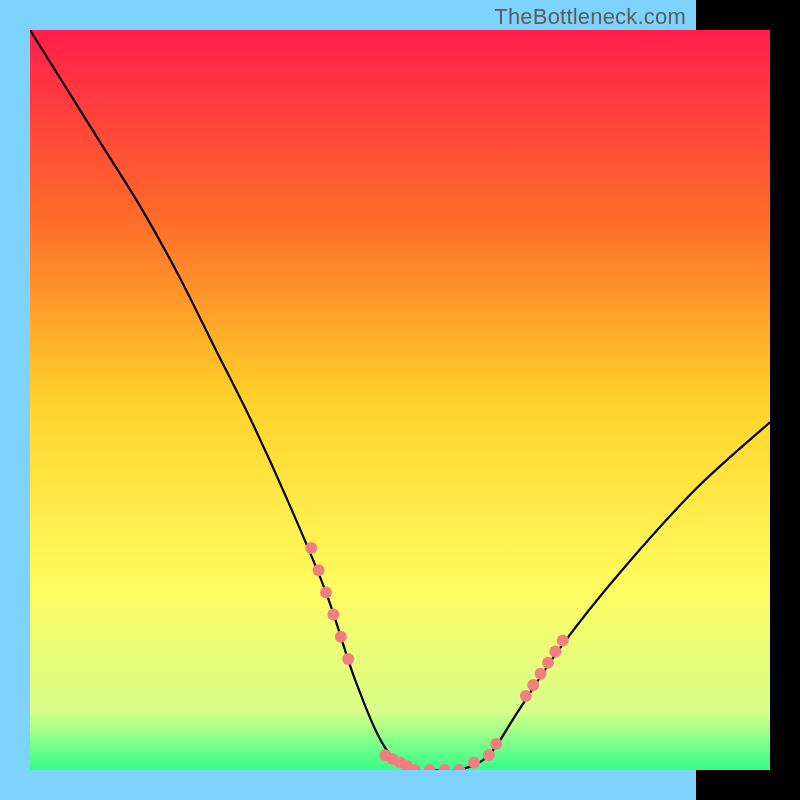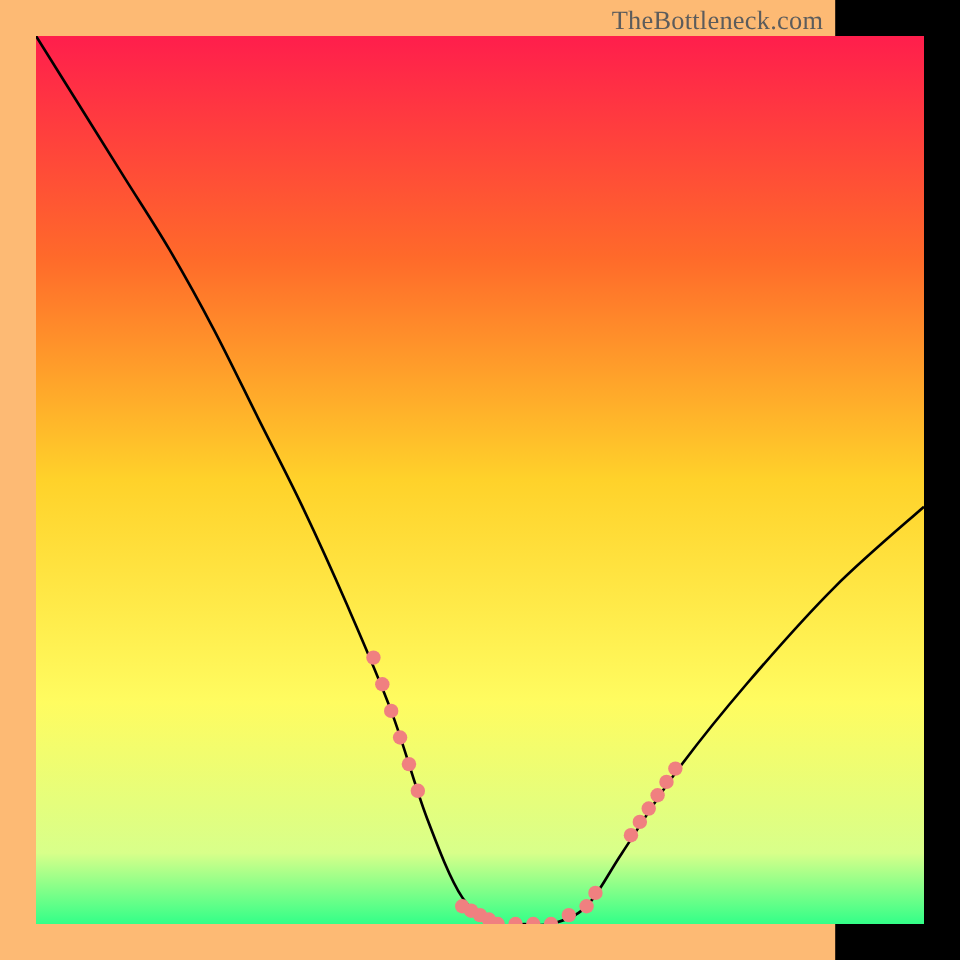--- a/index.html
+++ b/index.html
@@ -10,22 +10,21 @@
     background: #000;
     overflow: hidden;
     font-family: Arial, Helvetica, sans-serif;
   }
   .frame {
     position: absolute;
     left: 0;
     top: 0;
     width: 696px;
     height: 800px;
-    background: #fdba74;
-    font-family: Liberation Serif, serif;
+    background: #7dd3fc;
   }
   .watermark {
     position: absolute;
     top: 4px;
     right: 10px;
     color: #5c5c5c;
     font-size: 22px;
     font-weight: 500;
     letter-spacing: 0.2px;
     z-index: 10;

